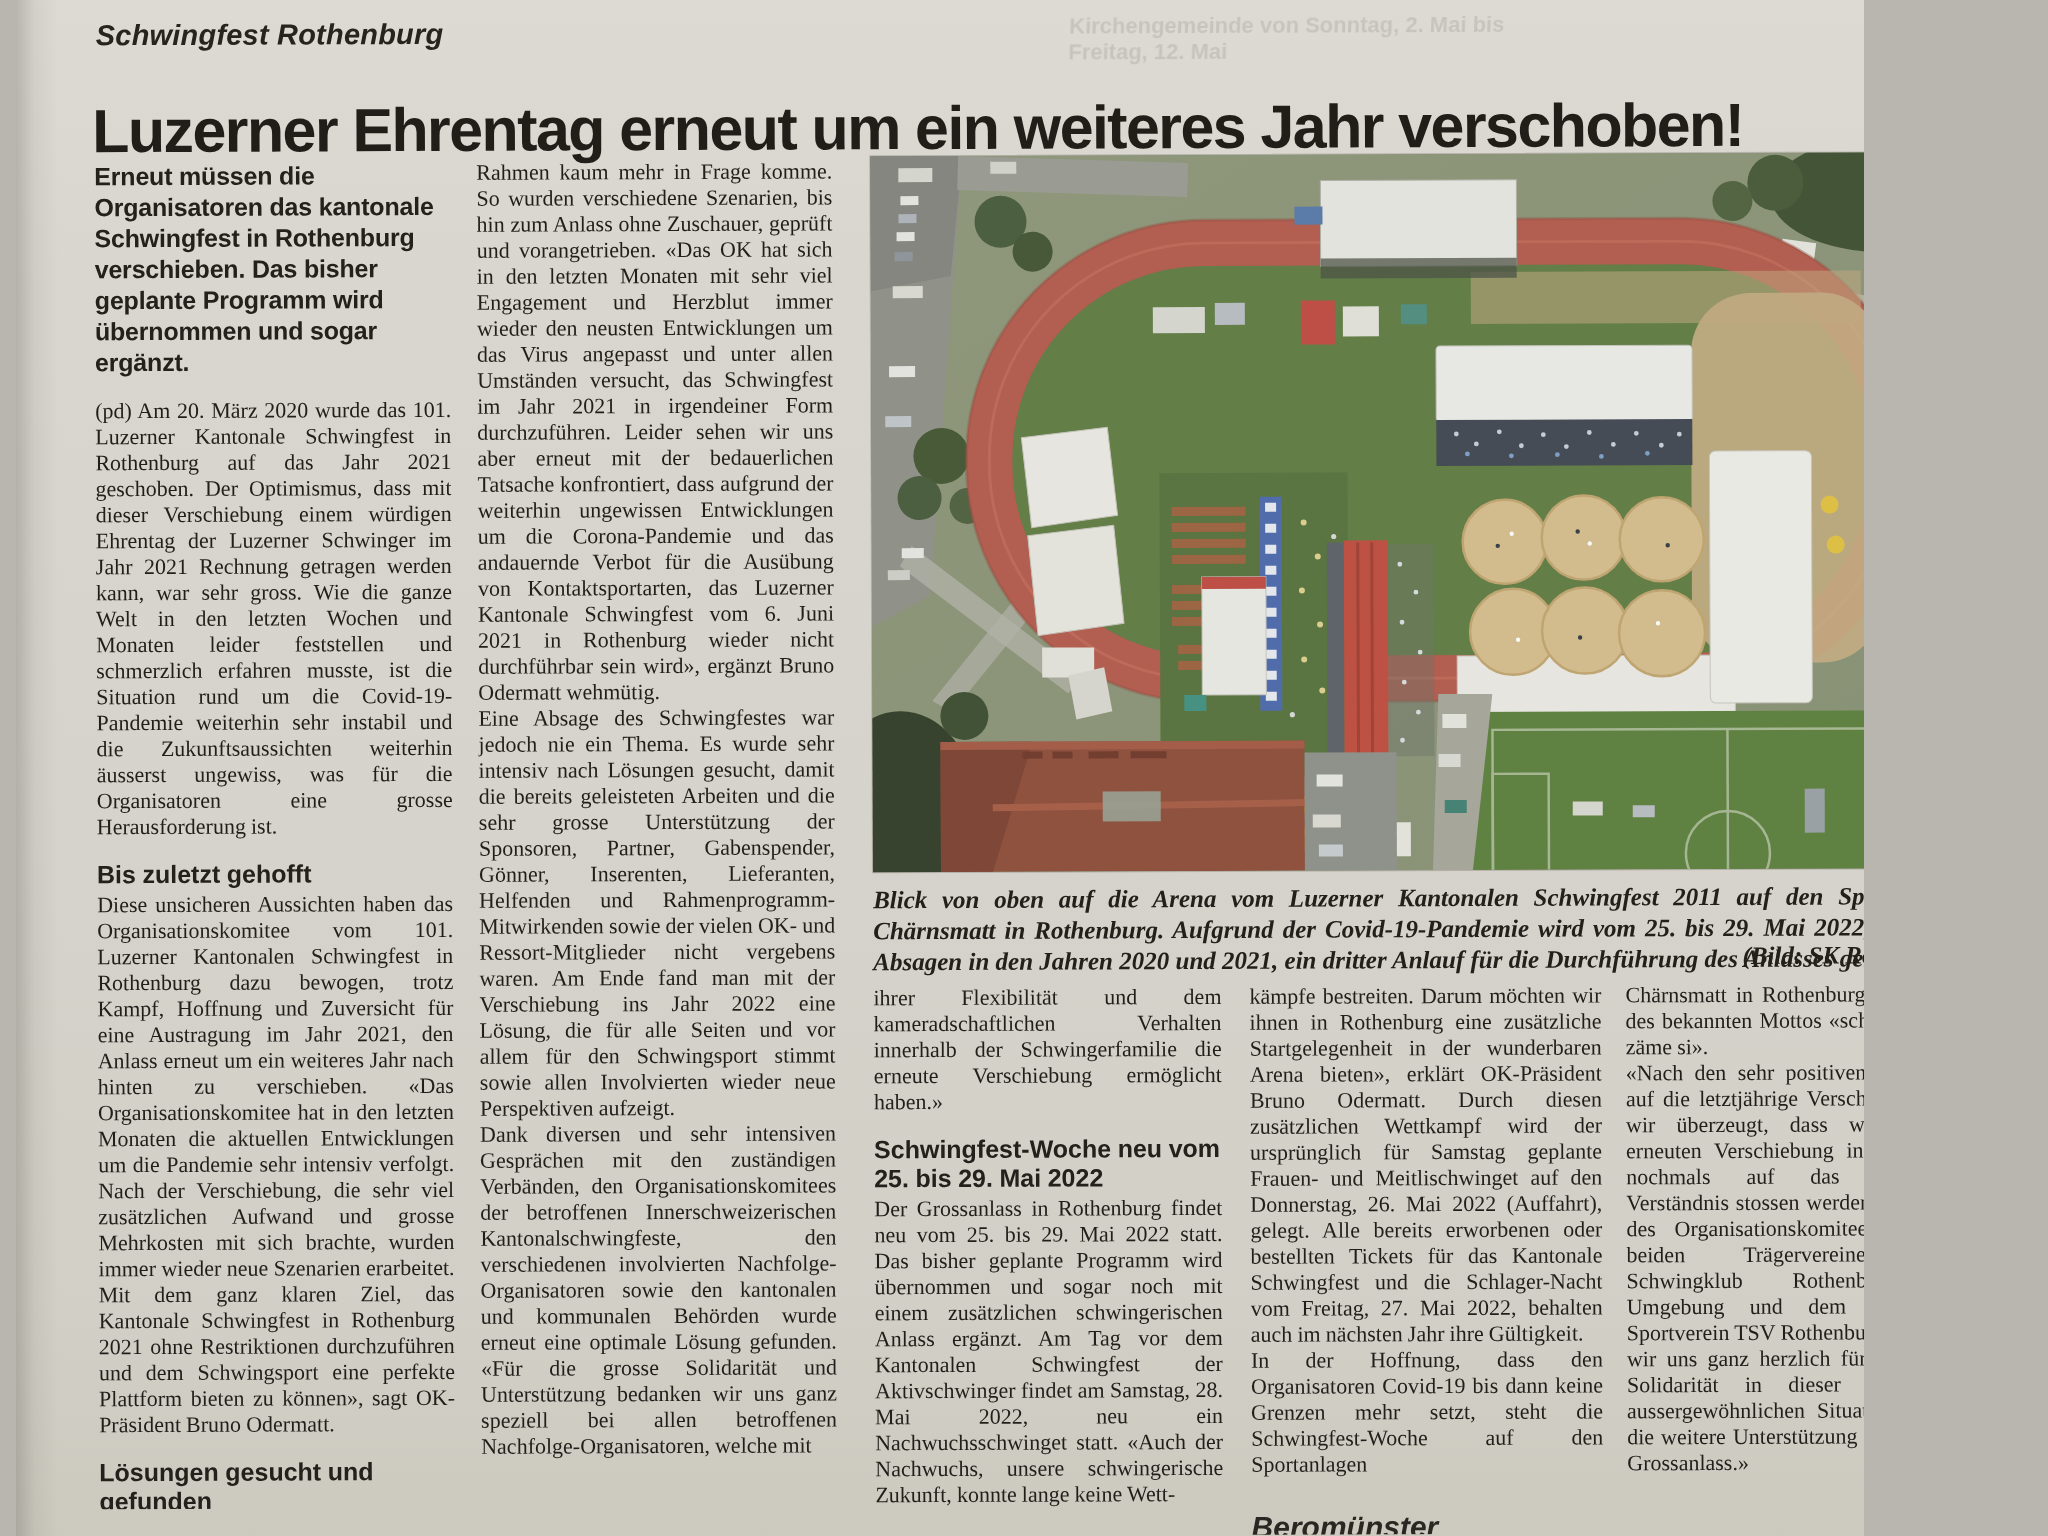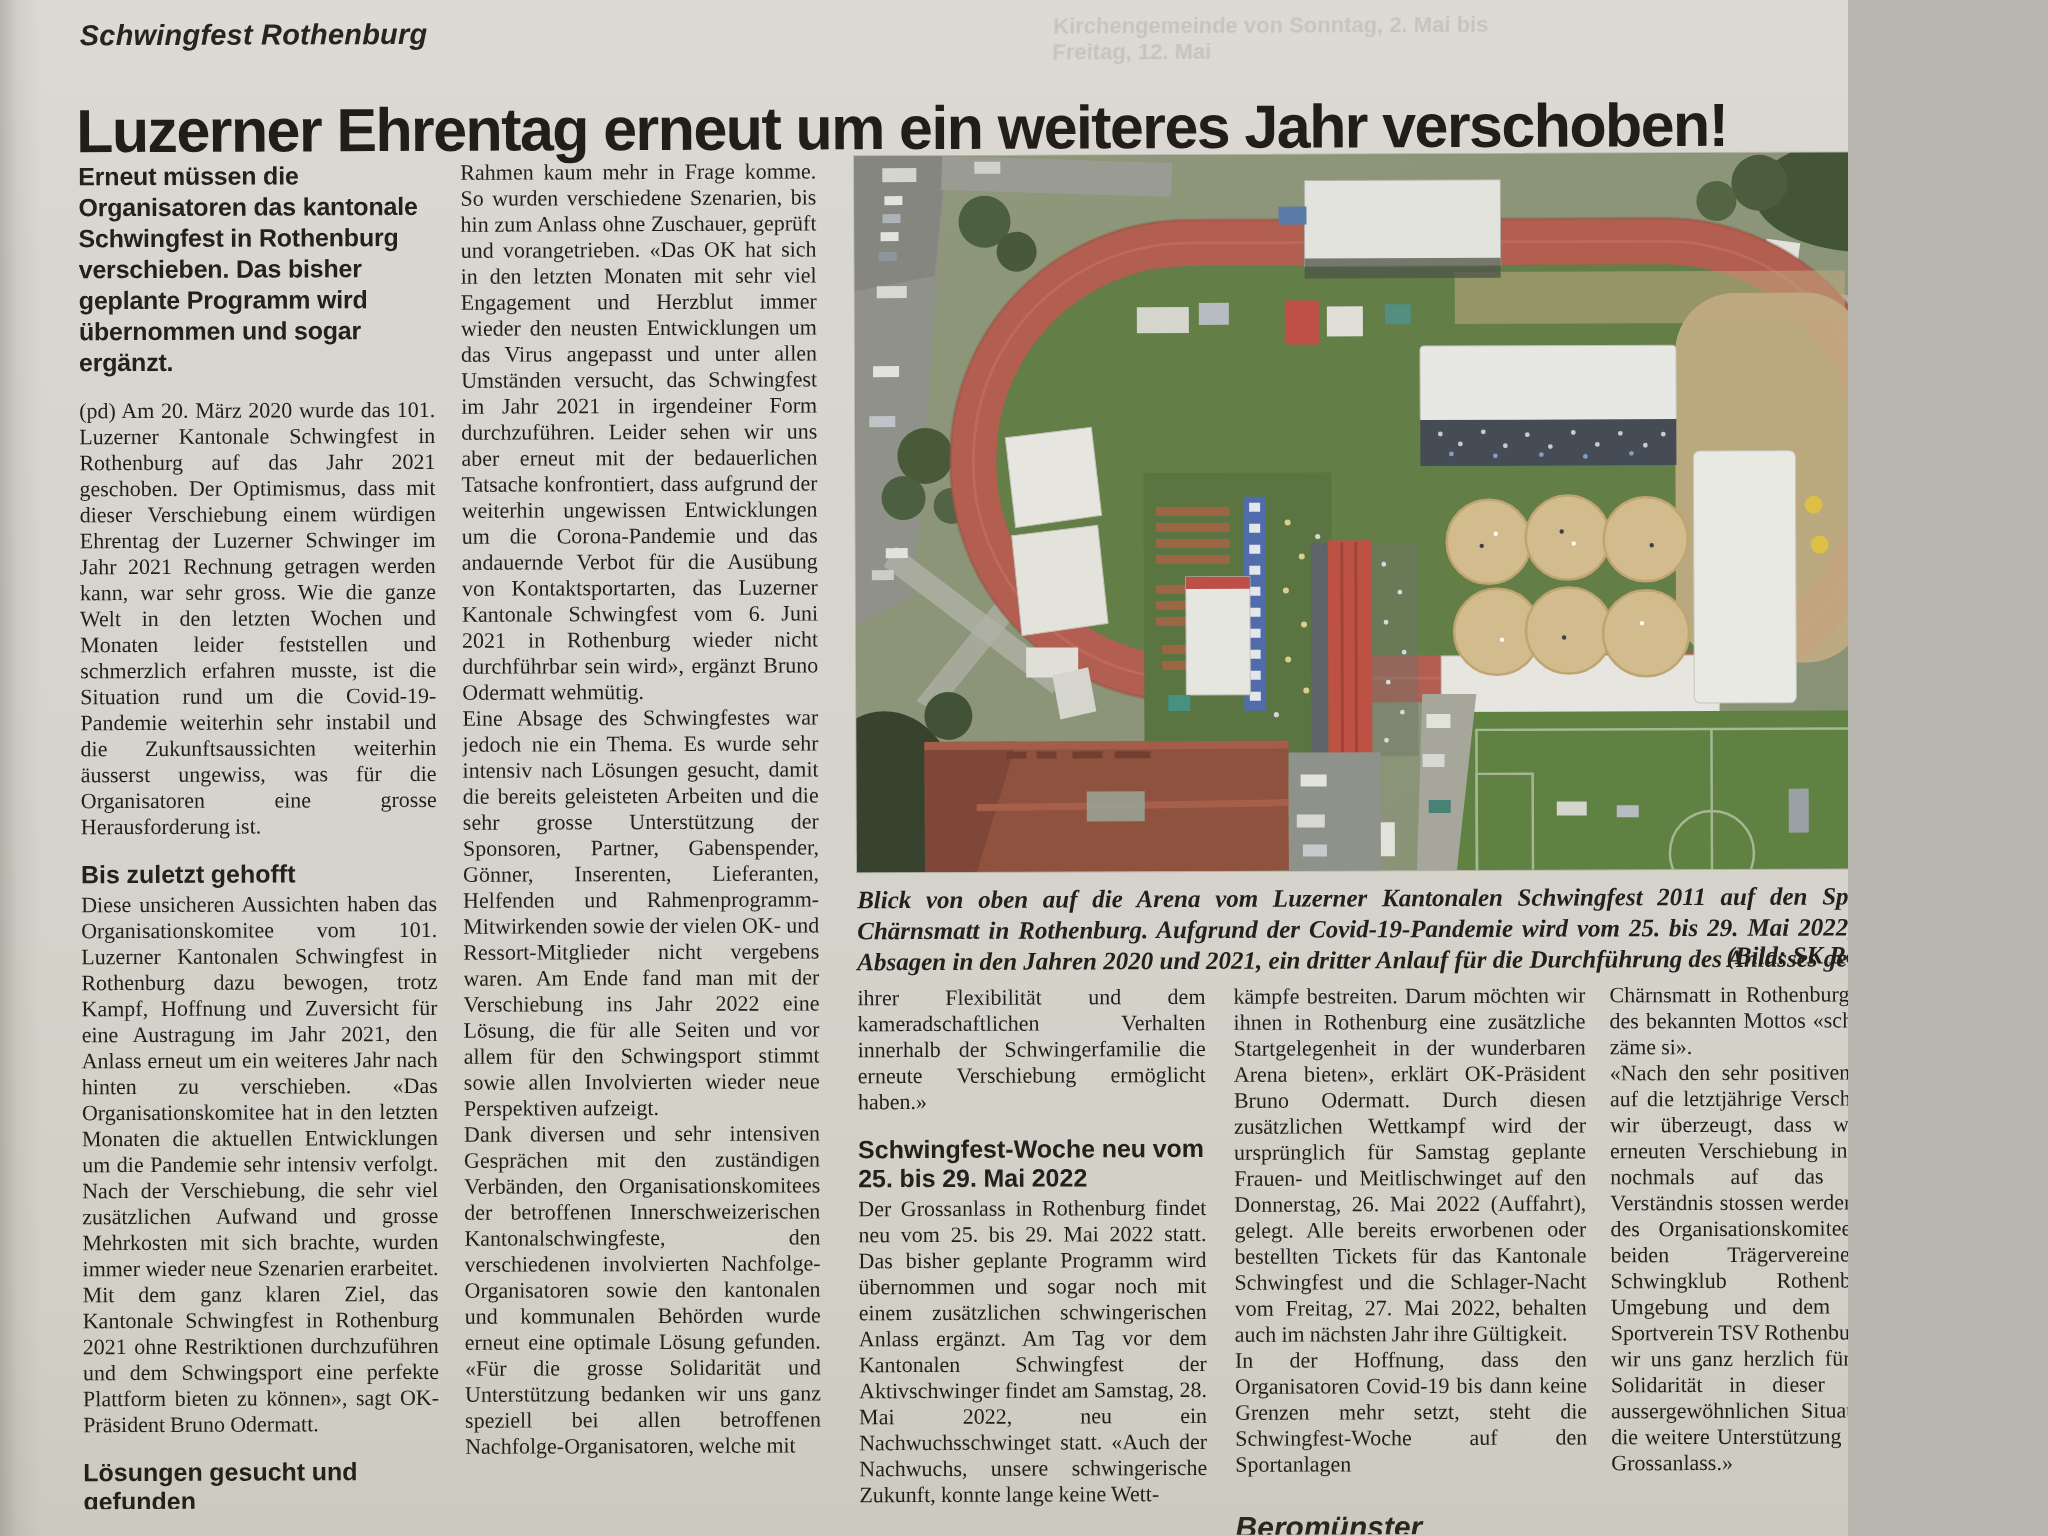--- a/index.html
+++ b/index.html
@@ -1,21 +1,21 @@
 <!DOCTYPE html>
 <html lang="de"><head>
 <meta charset="utf-8">
 <style>
   html,body{margin:0;padding:0;background:#b9b6af;}
   .stage{position:relative;width:1848px;height:1536px;overflow:hidden;
     background:
       linear-gradient(90deg, rgba(40,35,28,.20) 0px, rgba(40,35,28,.06) 18px, rgba(0,0,0,0) 42px),
       linear-gradient(180deg, #dcdad3 0%, #d8d6cf 18%, #d5d3cb 55%, #d2cfc6 85%, #ccc9bf 100%),
       #d5d3cb;
-    font-family:"Liberation Serif", serif; color:#221f1b;}
+    font-family:"Liberation Serif", serif; color:#221f1b;margin-left:16px;}
   .sheet{position:absolute;inset:0;transform:rotate(-0.22deg);transform-origin:50% 40%;}
   .ghost{position:absolute;left:1055px;top:14px;width:470px;
     font-family:"Liberation Sans", sans-serif;font-weight:bold;font-size:22px;line-height:26px;
     color:#3d3a34;opacity:.13;filter:blur(.7px);transform:skewX(-2deg);}
   .kicker{position:absolute;left:82px;top:16px;
     font-family:"Liberation Sans", sans-serif;font-style:italic;font-weight:600;
     font-size:29px;letter-spacing:.2px;color:#27241f;}
   .headline{position:absolute;left:78px;top:52px;width:1890px;
     font-family:"Liberation Sans", sans-serif;font-weight:bold;
     font-size:61px;letter-spacing:-1.6px;white-space:nowrap;color:#211e19;}

